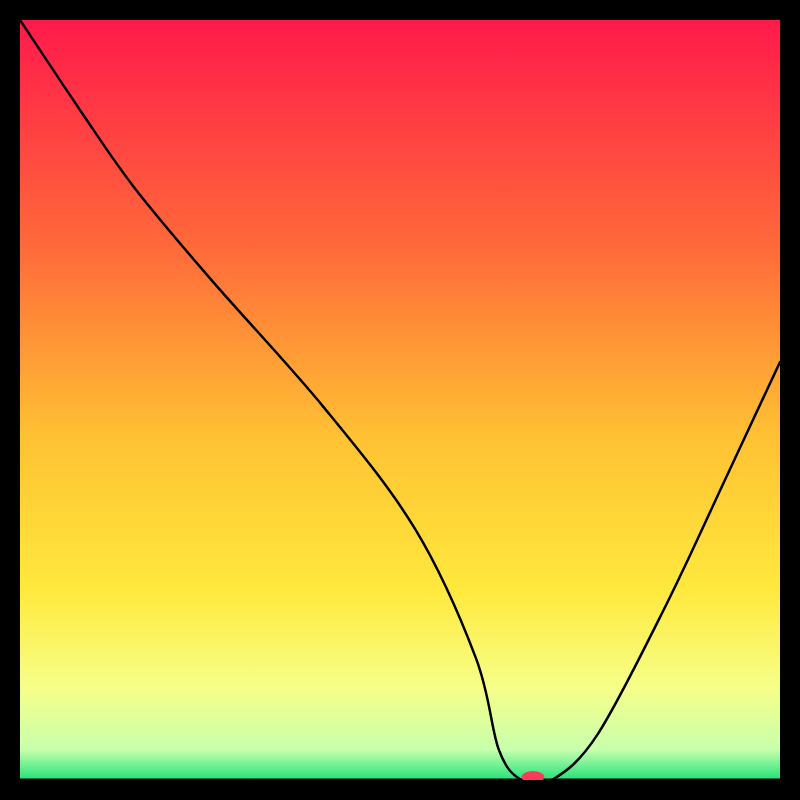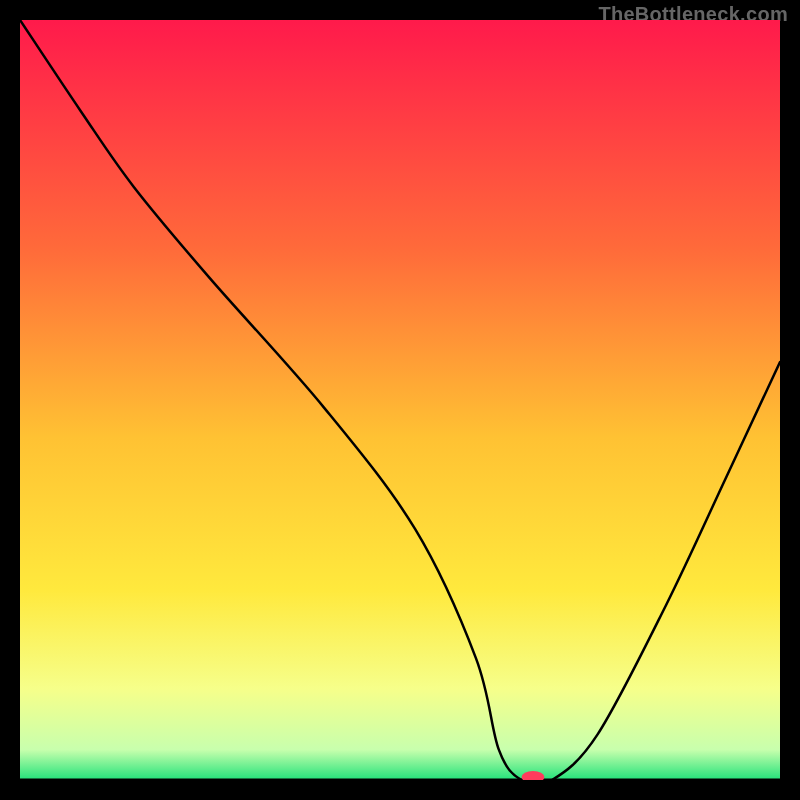--- a/index.html
+++ b/index.html
@@ -34,21 +34,20 @@
     top: 20px;
     width: 760px;
     height: 760px;
     display: block;
   }
 </style>
 </head>
 <body>
 
 <div class="frame">
-  <div class="watermark">TheBottleneck.com</div>
 
   <svg viewBox="0 0 760 760">
     <defs>
       <linearGradient id="bg-grad" x1="0" y1="0" x2="0" y2="1">
           <stop offset="0%" stop-color="#ff1a4b"></stop>
           <stop offset="30%" stop-color="#ff6a3a"></stop>
           <stop offset="55.00000000000001%" stop-color="#ffc233"></stop>
           <stop offset="75%" stop-color="#ffe93d"></stop>
           <stop offset="88%" stop-color="#f6ff8a"></stop>
           <stop offset="96%" stop-color="#c8ffad"></stop>

